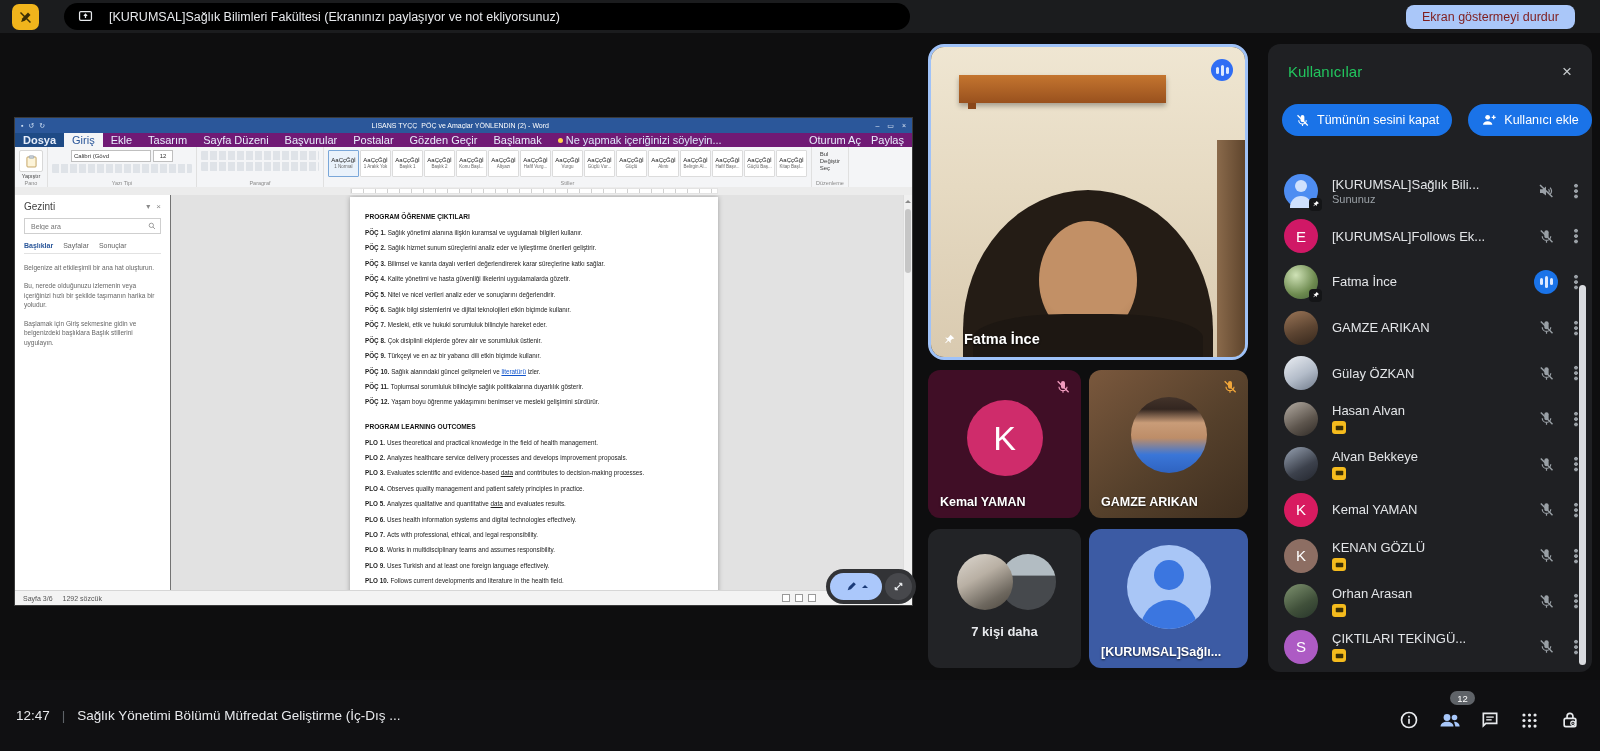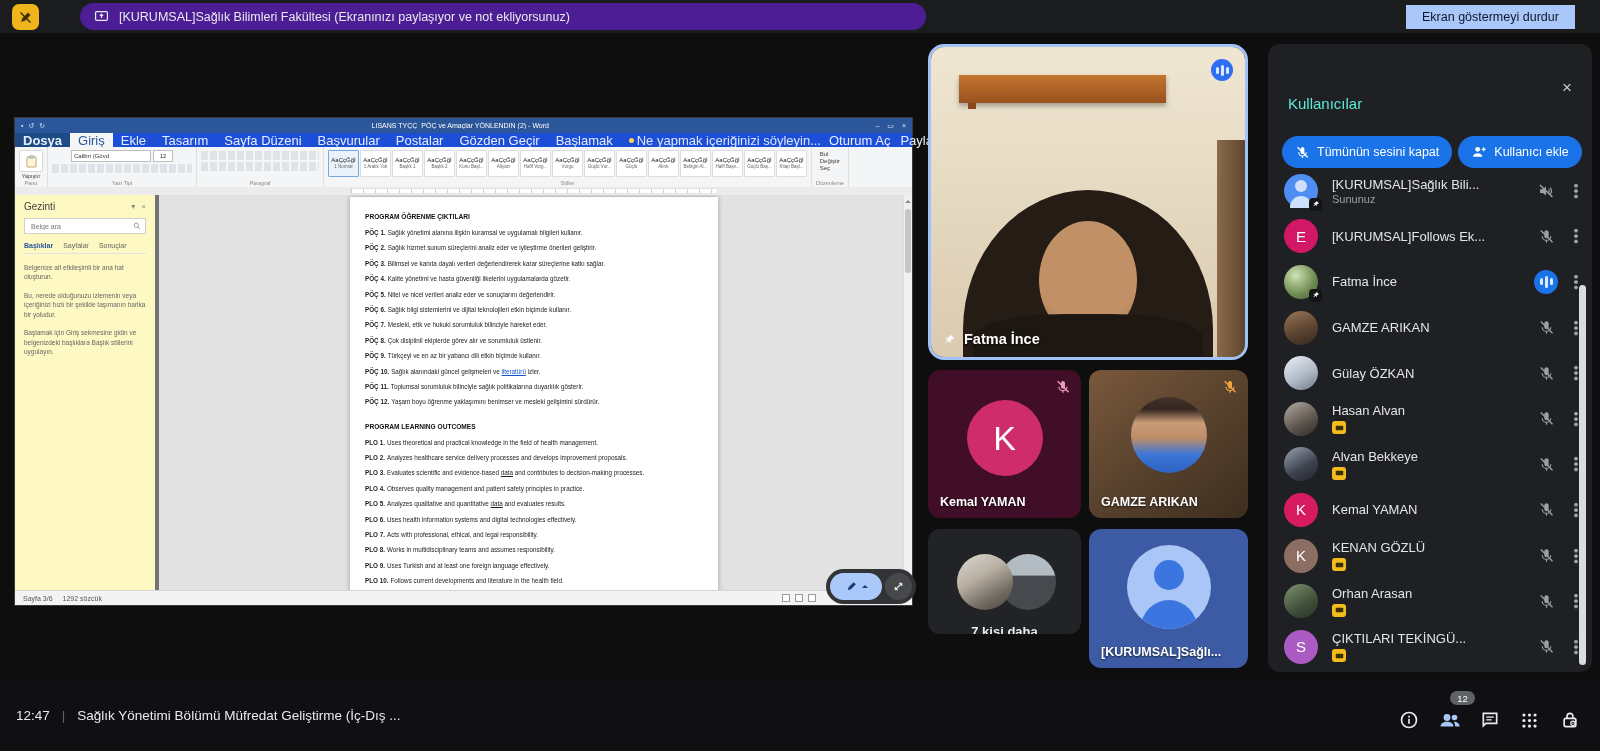--- a/index.html
+++ b/index.html
@@ -4,36 +4,36 @@
 <style>
   html,body{margin:0;padding:0;width:1600px;height:751px;overflow:hidden;background:#000;
     font-family:"Liberation Sans","DejaVu Sans",sans-serif;}
   #app{position:relative;width:1600px;height:751px;background:#0e0e0f;}
   svg{display:block;}
 
   
   #topbar{position:absolute;left:0;top:0;width:1600px;height:33px;background:#1b1c1e;}
   #annot-yellow{position:absolute;left:12px;top:4px;width:27px;height:26px;border-radius:7px;
     background:#f0b41c;display:flex;align-items:center;justify-content:center;}
-  #share-pill{position:absolute;left:80px;top:3px;width:846px;height:27px;border-radius:14px;
-    background:#4c1d95;display:flex;align-items:center;gap:10px;padding:0 14px;box-sizing:border-box;}
+  #share-pill{position:absolute;left:64px;top:3px;width:846px;height:27px;border-radius:14px;
+    background:#000000;display:flex;align-items:center;gap:16px;padding:0 14px;box-sizing:border-box;}
   #share-pill .txt{color:#e8eaed;font-size:12.5px;white-space:nowrap;}
-  #stop-share{position:absolute;left:1406px;top:5px;height:24px;padding:0 16px;border-radius:0;
-    background:#aac7f9;color:#0f172a;font-size:12.5px;display:flex;align-items:center;white-space:nowrap;}
+  #stop-share{position:absolute;left:1406px;top:5px;height:24px;padding:0 16px;border-radius:8px;
+    background:#aac7f9;color:#7f1d1d;font-size:12.5px;display:flex;align-items:center;white-space:nowrap;}
 
   
   #word{position:absolute;left:15px;top:118px;width:897px;height:487px;background:#e4e4e4;
     box-shadow:0 0 0 1px #3a3a3a;font-family:"Liberation Sans",sans-serif;}
   #wtitle{position:absolute;left:0;top:0;right:0;height:15px;background:#2b579a;color:#fff;
     display:flex;align-items:center;font-size:7px;}
   #wtitle .qat{display:flex;gap:5px;margin-left:6px;color:#cfe0f5;font-size:7px;}
   #wtitle .ttl{flex:1;text-align:center;white-space:nowrap;overflow:hidden;}
   #wtitle .ctrls{display:flex;gap:8px;margin-right:6px;color:#dce6f5;font-size:7px;}
-  #wtabs{position:absolute;left:0;top:15px;right:0;height:14px;background:#1d4ed8;display:flex;
-    align-items:stretch;font-size:13px;color:#e7eefb;}
+  #wtabs{position:absolute;left:0;top:15px;right:0;height:14px;background:#701a75;display:flex;
+    align-items:stretch;font-size:11px;color:#e7eefb;}
   #wtabs .tab{padding:0 8px;display:flex;align-items:center;white-space:nowrap;}
   #wtabs .tab.file{background:#1e4a85;font-weight:bold;}
   #wtabs .tab.active{background:#f4f5f7;color:#2b579a;}
   #wtabs .tellme{display:flex;align-items:center;gap:3px;padding:0 8px;color:#dbe7f8;white-space:nowrap;}
   #wtabs .bulb{width:5px;height:5px;border-radius:50%;background:#ffd34d;}
   #wtabs .rightacc{margin-left:auto;display:flex;gap:10px;align-items:center;padding-right:8px;white-space:nowrap;}
   #wribbon{position:absolute;left:0;top:29px;right:0;height:40px;background:#f4f5f7;
     border-bottom:1px solid #cfcfcf;display:flex;align-items:stretch;}
   .rgroup{display:flex;flex-direction:column;align-items:center;border-right:1px solid #e0e0e0;
     padding:2px 4px 1px;box-sizing:border-box;}
@@ -57,22 +57,22 @@
   .chip .lbl{font-size:4.5px;color:#666;line-height:6px;white-space:nowrap;}
   .editcol{display:flex;flex-direction:column;gap:1px;font-size:6px;color:#444;align-items:flex-start;
     padding:2px 2px 0 2px;}
   .editcol span{white-space:nowrap;}
   #wruler{position:absolute;left:0;top:69px;right:0;height:8px;background:#ececec;border-bottom:1px solid #d8d8d8;}
   #wruler .band{position:absolute;left:335px;width:368px;top:1px;bottom:1px;background:#fff;
     border:1px solid #e3e3e3;box-sizing:border-box;
     background-image:repeating-linear-gradient(90deg,#d0d0d0 0 1px,transparent 1px 12px);}
   #wbody{position:absolute;left:0;top:77px;right:0;bottom:15px;background:#e2e2e2;overflow:hidden;}
   
-  #navpane{position:absolute;left:0;top:0;bottom:0;width:144px;background:#fef9c3;
-    border-right:4px solid #737373;box-sizing:border-box;padding:6px 9px;}
+  #navpane{position:absolute;left:0;top:0;bottom:0;width:156px;background:#ffffff;
+    border-right:1px solid #737373;box-sizing:border-box;padding:6px 9px;}
   #navpane .hd{display:flex;align-items:center;color:#3f3f3f;font-size:10px;}
   #navpane .hd .sp{flex:1;}
   #navpane .hd .mini{color:#8a8a8a;font-size:8px;margin-left:6px;}
   .navsearch{margin-top:6px;height:14px;border:1px solid #cfcfcf;background:#fff;display:flex;
     align-items:center;padding:0 4px;gap:4px;}
   .navsearch input{border:0;outline:0;flex:1;font-size:7px;color:#555;width:60px;background:transparent;
     font-family:"Liberation Sans",sans-serif;}
   .navtabs{display:flex;gap:10px;margin-top:8px;font-size:7px;color:#666;border-bottom:1px solid #e2e2e2;padding-bottom:4px;}
   .navtabs .on{color:#2b579a;font-weight:bold;}
   #navpane p{font-size:6.5px;color:#666;line-height:1.45;margin:9px 0 0 0;}
@@ -128,40 +128,40 @@
   #tile-kemal{left:928px;top:370px;width:153px;height:148px;background:#400e26;}
   .bigcircle{position:absolute;left:50%;top:46%;transform:translate(-50%,-50%);width:76px;height:76px;
     border-radius:50%;display:flex;align-items:center;justify-content:center;color:#fff;font-size:34px;}
   #tile-kemal .bigcircle{background:#cf2c6b;}
   .tilename{position:absolute;left:12px;bottom:9px;color:#fff;font-size:12.5px;font-weight:bold;
     text-shadow:0 1px 2px rgba(0,0,0,.7);white-space:nowrap;z-index:2;}
   .tilemic{position:absolute;right:10px;top:9px;z-index:2;}
   #tile-gamze{left:1089px;top:370px;width:159px;height:148px;background:linear-gradient(140deg,#7a583d,#55402b 55%,#3e2e1f);}
   #tile-gamze .photo{position:absolute;left:50%;top:44%;transform:translate(-50%,-50%);width:76px;height:76px;
     border-radius:50%;background:linear-gradient(180deg,#43332a 0%,#332620 16%,#c99c78 34%,#bd8d68 54%,#3a76d8 76%,#2f63c0 100%);}
-  #tile-more{left:928px;top:529px;width:153px;height:105px;background:#222326;}
+  #tile-more{left:928px;top:529px;width:153px;height:139px;background:#222326;}
   #tile-more .a1{position:absolute;left:29px;top:25px;width:56px;height:56px;border-radius:50%;z-index:2;
     background:linear-gradient(150deg,#ddd8d0 0%,#b9b0a4 40%,#6d675e 75%,#4c463e 100%);}
   #tile-more .a2{position:absolute;left:72px;top:25px;width:56px;height:56px;border-radius:50%;
     background:linear-gradient(180deg,#b2bcc2 0 38%,#46494d 39% 100%);}
   #tile-more .lbl{position:absolute;left:0;right:0;top:95px;text-align:center;color:#e8eaed;font-size:13px;font-weight:bold;}
   #tile-kurumsal{left:1089px;top:529px;width:159px;height:139px;background:#3c5ba4;}
   .personav{position:absolute;left:50%;top:42%;transform:translate(-50%,-50%);width:84px;height:84px;
     border-radius:50%;background:#a9c6f6;overflow:hidden;}
   .personav .hd2{position:absolute;left:50%;top:17%;transform:translateX(-50%);width:30px;height:30px;
     border-radius:50%;background:#3b76e0;}
   .personav .bd2{position:absolute;left:50%;bottom:-6%;transform:translateX(-50%);width:56px;height:34px;
     border-radius:28px 28px 0 0;background:#3b76e0;}
 
   
   #panel{position:absolute;left:1268px;top:44px;width:324px;height:628px;background:#1f2023;border-radius:12px;}
   #panel .hd{display:flex;align-items:center;padding:19px 20px 0 20px;}
-  #panel .hd .t{color:#5eead4;font-size:15px;flex:1;margin-top:32px;}
+  #panel .hd .t{color:#22c55e;font-size:15px;flex:1;}
   #panel .hd .x{color:#c6cacd;font-size:17px;line-height:1;}
-  #panel .btns{display:flex;gap:6px;padding:24px 14px 0 14px;}
+  #panel .btns{display:flex;gap:16px;padding:24px 14px 0 14px;}
   .bluebtn{height:32px;border-radius:16px;background:#1a73e8;color:#fff;font-size:12.5px;
     display:flex;align-items:center;gap:7px;padding:0 13px;white-space:nowrap;}
   #plist{position:absolute;left:0;right:0;top:118px;bottom:4px;overflow:hidden;padding-top:6px;}
   .urow{display:flex;align-items:center;height:45.6px;padding:0 14px 0 16px;box-sizing:border-box;}
   .av{width:34px;height:34px;border-radius:50%;flex:0 0 34px;display:flex;align-items:center;
     justify-content:center;color:#fff;font-size:15px;position:relative;}
   .uinfo{flex:1;margin-left:14px;display:flex;flex-direction:column;justify-content:center;min-width:0;}
   .uname{color:#e3e5e8;font-size:13px;white-space:nowrap;overflow:hidden;text-overflow:ellipsis;}
   .usub{color:#9aa0a6;font-size:11px;margin-top:1px;}
   .ybadge{width:14px;height:13px;border-radius:3px;background:#f5bb1d;margin-top:3px;

